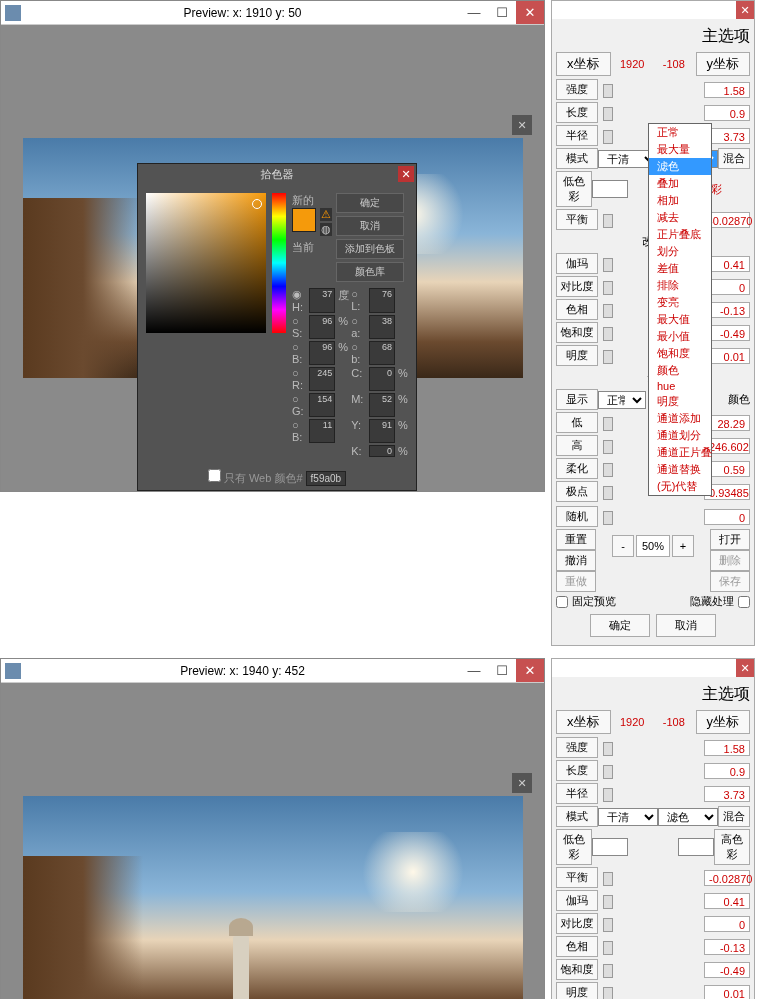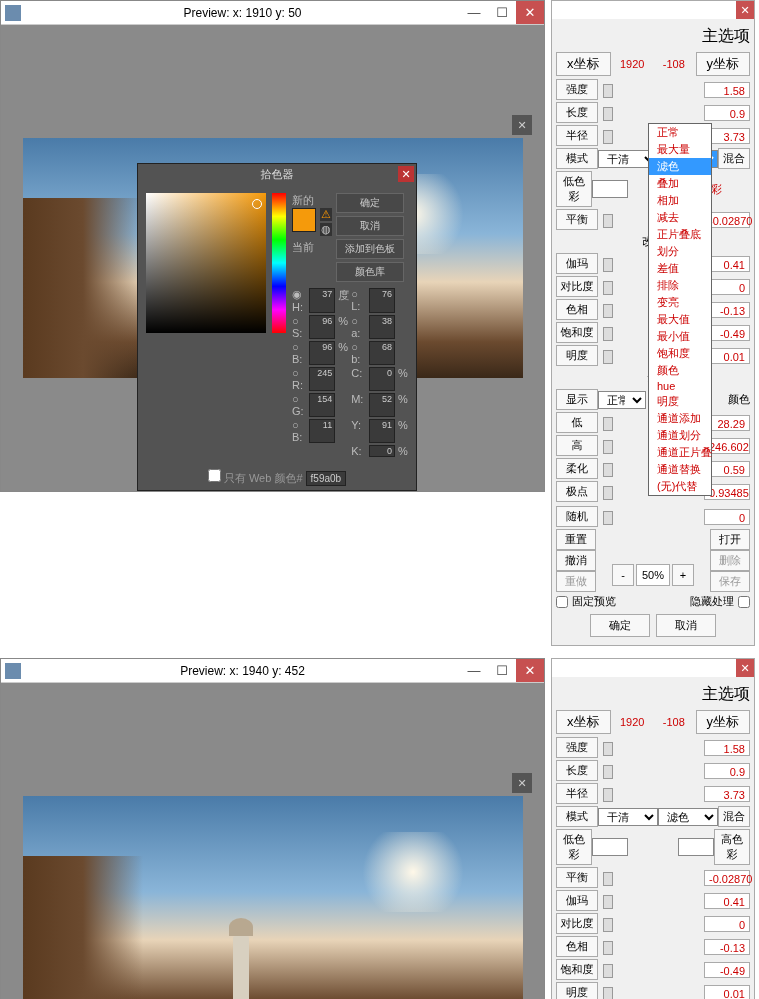--- a/index.html
+++ b/index.html
@@ -264,21 +264,21 @@
     <div class="row">
             <span class="lbl">极点</span>
             <div class="slider"></div>
             <span class="val">0.93485</span>
           </div>
     <div class="row" style="margin-top:2px">
             <span class="lbl">随机</span>
             <div class="slider"></div>
             <span class="val">0</span>
           </div>
-    <div class="row" style="align-items:flex-end">
+    <div class="row" style="align-items:flex-start">
      <div class="col-btns">
       <span class="sm-btn">重置</span>
       <span class="sm-btn">撤消</span>
       <span class="sm-btn gray">重做</span>
      </div>
      <div class="stepper" style="margin:6px auto">
       <span class="stepper-btn">-</span>
       <span class="stepper-val">50%</span>
       <span class="stepper-btn">+</span>
      </div>

